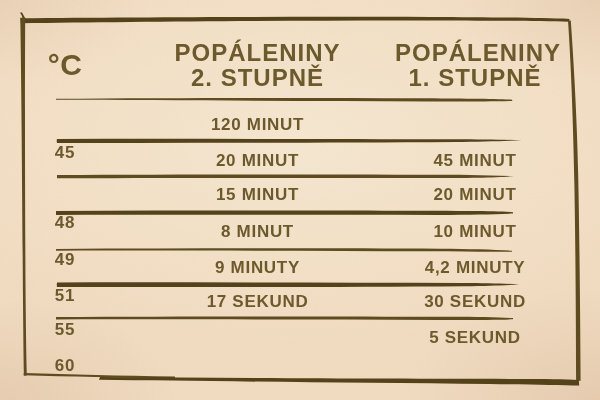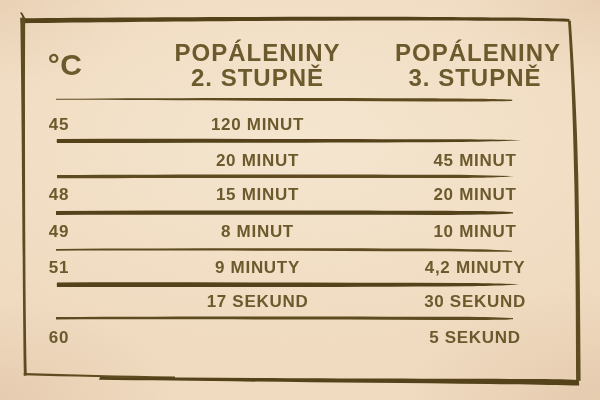--- a/index.html
+++ b/index.html
@@ -36,21 +36,21 @@
   .col-hdr{
     top:40px;
     font-size:24px;line-height:25px;letter-spacing:1px;
   }
   .col-hdr.c2{left:120px;width:275px;}
   .col-hdr.c3{left:395px;width:160px;}
   .row{position:absolute;left:0;top:0;width:600px;height:20px;}
   .cell{
     font-size:17px;line-height:20px;letter-spacing:0.7px;
   }
-  .cell.c1{left:16px;width:86px;}
+  .cell.c1{left:22px;width:86px;margin-top:28px;}
   .cell.c2{left:120px;width:275px;text-align:center;}
   .cell.c3{left:395px;width:160px;}
 </style>
 </head>
 <body>
 
 <div class="stage">
 
   <svg width="600" height="400" viewBox="0 0 600 400">
     <defs>
@@ -90,21 +90,21 @@
 
   <div class="hdr unit-hdr">°C</div>
 
   <div class="hdr col-hdr c2">
     <div>POPÁLENINY</div>
     <div>2. STUPNĚ</div>
   </div>
 
   <div class="hdr col-hdr c3">
     <div>POPÁLENINY</div>
-    <div>3. STUPNĚ</div>
+    <div>1. STUPNĚ</div>
   </div>
 
   <div class="row" style="top:115px">
     <div class="cell c1">45</div>
     <div class="cell c2">120 MINUT</div>
   </div>
   <div class="row" style="top:151px">
     <div class="cell c2">20 MINUT</div>
     <div class="cell c3">45 MINUT</div>
   </div>
@@ -117,20 +117,21 @@
     <div class="cell c1">49</div>
     <div class="cell c2">8 MINUT</div>
     <div class="cell c3">10 MINUT</div>
   </div>
   <div class="row" style="top:258px">
     <div class="cell c1">51</div>
     <div class="cell c2">9 MINUTY</div>
     <div class="cell c3">4,2 MINUTY</div>
   </div>
   <div class="row" style="top:292px">
+    <div class="cell c1">55</div>
     <div class="cell c2">17 SEKUND</div>
     <div class="cell c3">30 SEKUND</div>
   </div>
   <div class="row" style="top:328px">
     <div class="cell c1">60</div>
     <div class="cell c3">5 SEKUND</div>
   </div>
 
 </div>
 

